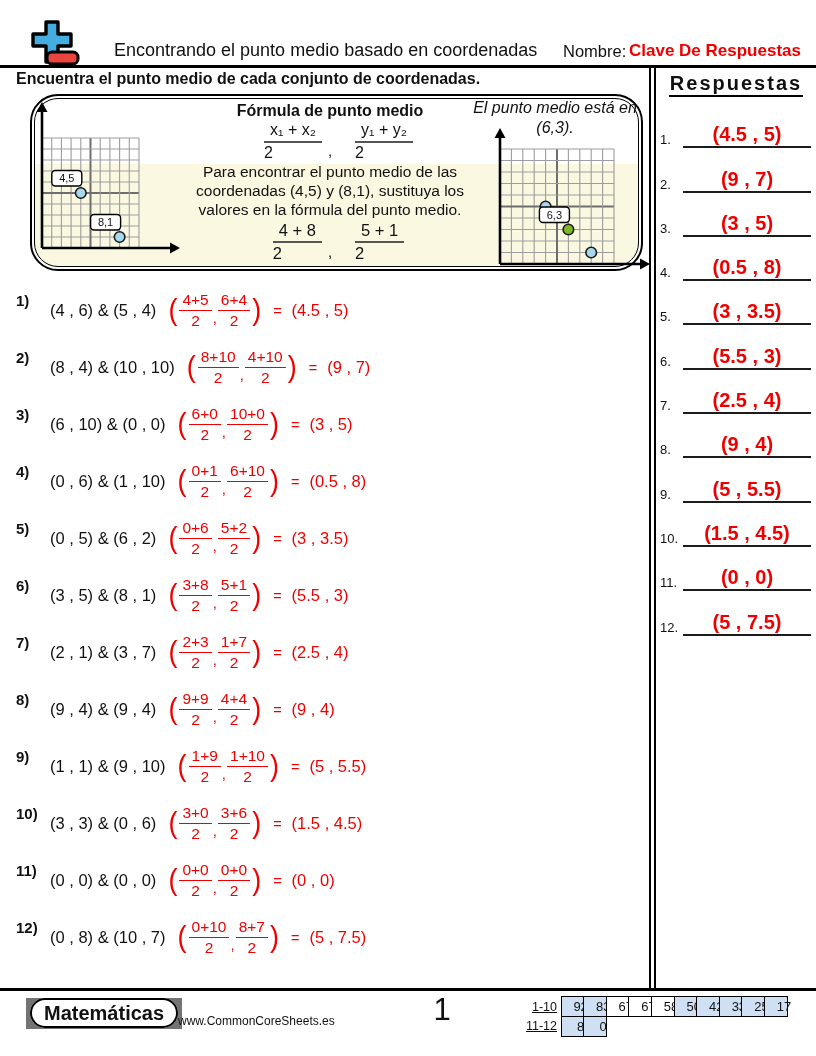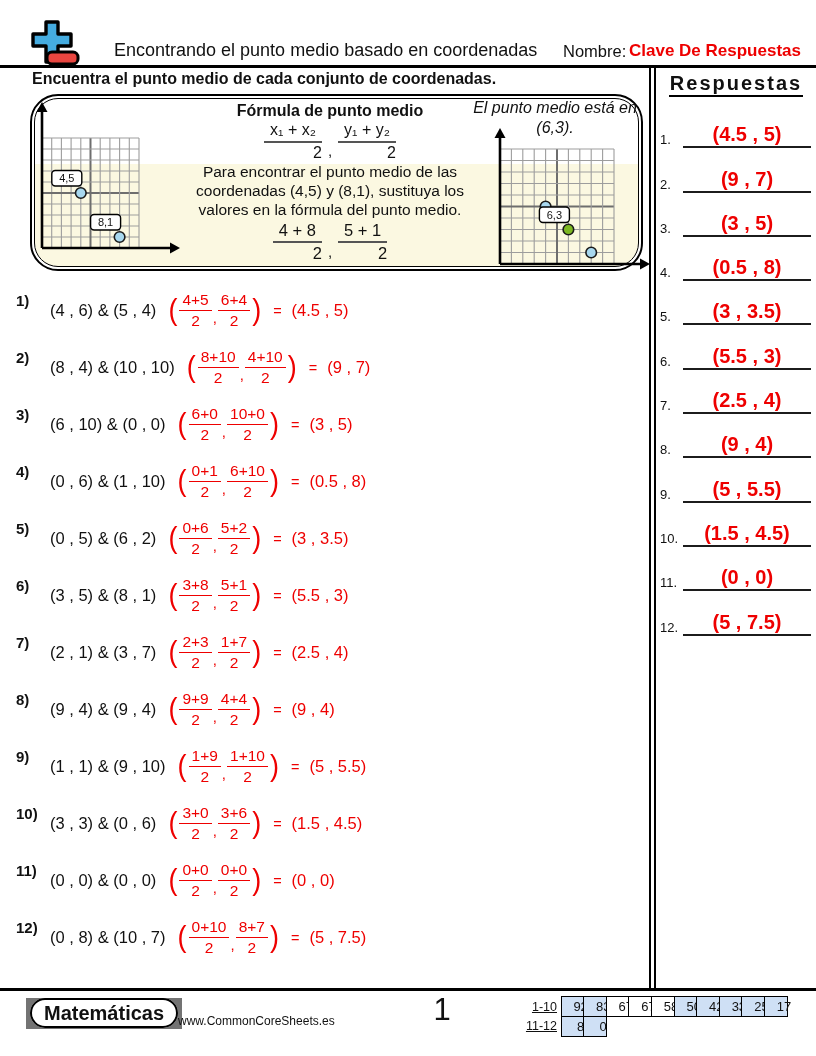--- a/index.html
+++ b/index.html
@@ -8,37 +8,37 @@
     position:relative; width:816px; height:1056px; margin:0 auto;
     background:#fff; overflow:hidden;
     font-family:"Liberation Sans","DejaVu Sans",sans-serif; color:#111;
   }
   
   .logo { position:absolute; left:24px; top:18px; }
   .doc-title { position:absolute; left:114px; top:40px; font-size:18px; }
   .name-label { position:absolute; left:563px; top:42px; font-size:16.5px; }
   .name-value { position:absolute; left:629px; top:41px; font-size:17px; font-weight:bold; color:var(--red); }
   .header-rule { position:absolute; left:0; top:65px; width:816px; height:2.5px; background:#000; }
-  .instruction { position:absolute; left:32px; top:70px; font-size:16px; font-weight:bold; }
+  .instruction { position:absolute; left:16px; top:70px; font-size:16px; font-weight:bold; }
 
   
   .fbox { position:absolute; left:30px; top:94px; width:613px; height:177px;
           border:2px solid #000; border-radius:28px; }
   .fbox::before { content:""; position:absolute; inset:2px; border:1.3px solid #000;
           border-radius:24px; pointer-events:none; z-index:6; }
   .yellow-band { position:absolute; left:3px; right:3px; bottom:3px; top:68px;
           background:var(--band); border-radius:0 0 22px 22px; }
   .graph { position:absolute; overflow:visible; }
   .graph-left { left:2px; top:2px; }
   .graph-right { left:432px; top:26px; }
   .ex-center { position:absolute; left:152px; top:6px; width:292px; text-align:center; }
   .ex-title { font-size:16px; font-weight:bold; }
   .formula-row { display:flex; justify-content:center; align-items:center; margin-top:1px; }
-  .bfrac { display:inline-flex; flex-direction:column; align-items:flex-end;
-           font-size:16px; line-height:1.1; }
+  .bfrac { display:inline-flex; flex-direction:column; align-items:flex-start;
+           font-size:16px; line-height:1.1;margin-left:17px; }
   .bfrac .num { padding:0 6px 2px; border-bottom:2px solid #555; }
   .bfrac .den { padding-top:1px; }
   .bcomma { align-self:flex-end; margin:0 6px 2px; font-size:15px; }
   .ex-body { font-size:15.5px; line-height:1.22; margin-top:2px; }
   .worked-row { display:flex; justify-content:center; align-items:center; margin-top:1px; }
   .worked-row .bfrac { font-size:16.5px; }
   .ex-note { position:absolute; left:420px; top:2px; width:206px; text-align:center;
              font-size:16px; line-height:1.25; z-index:7;font-style:italic; }
 
   

